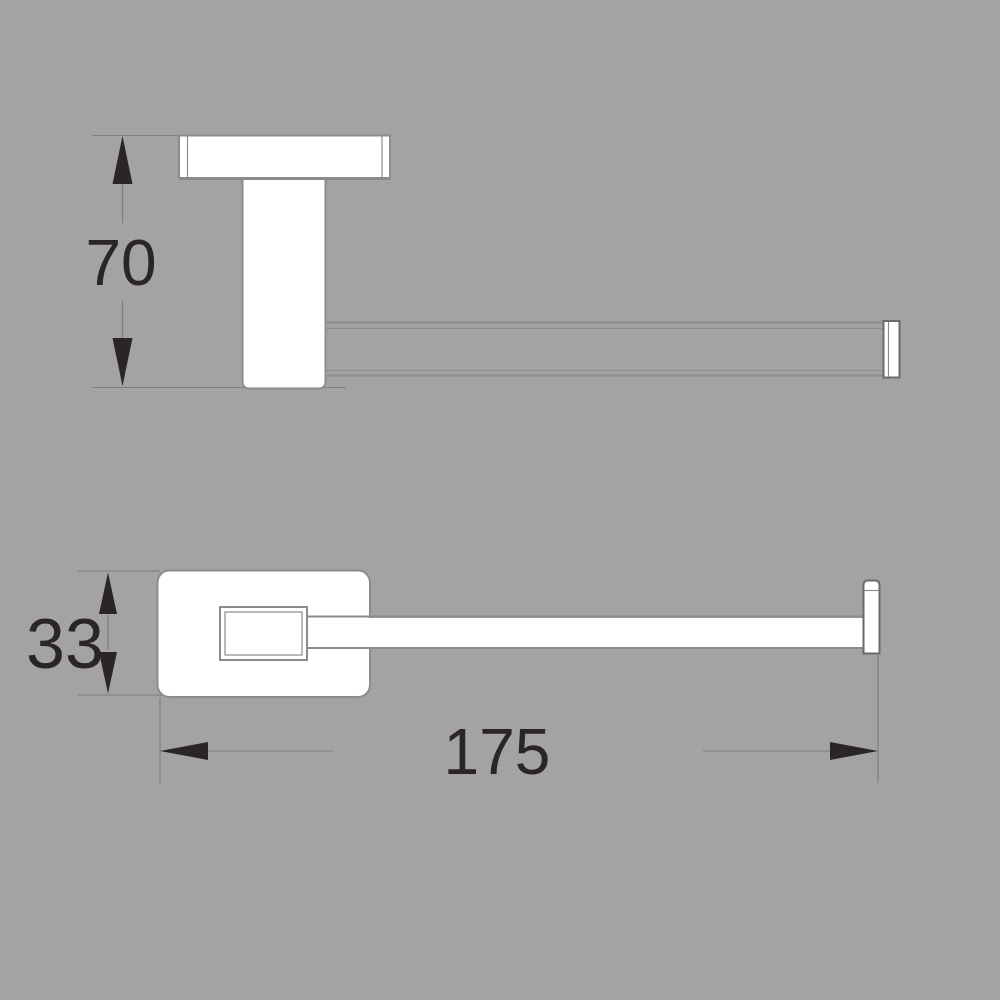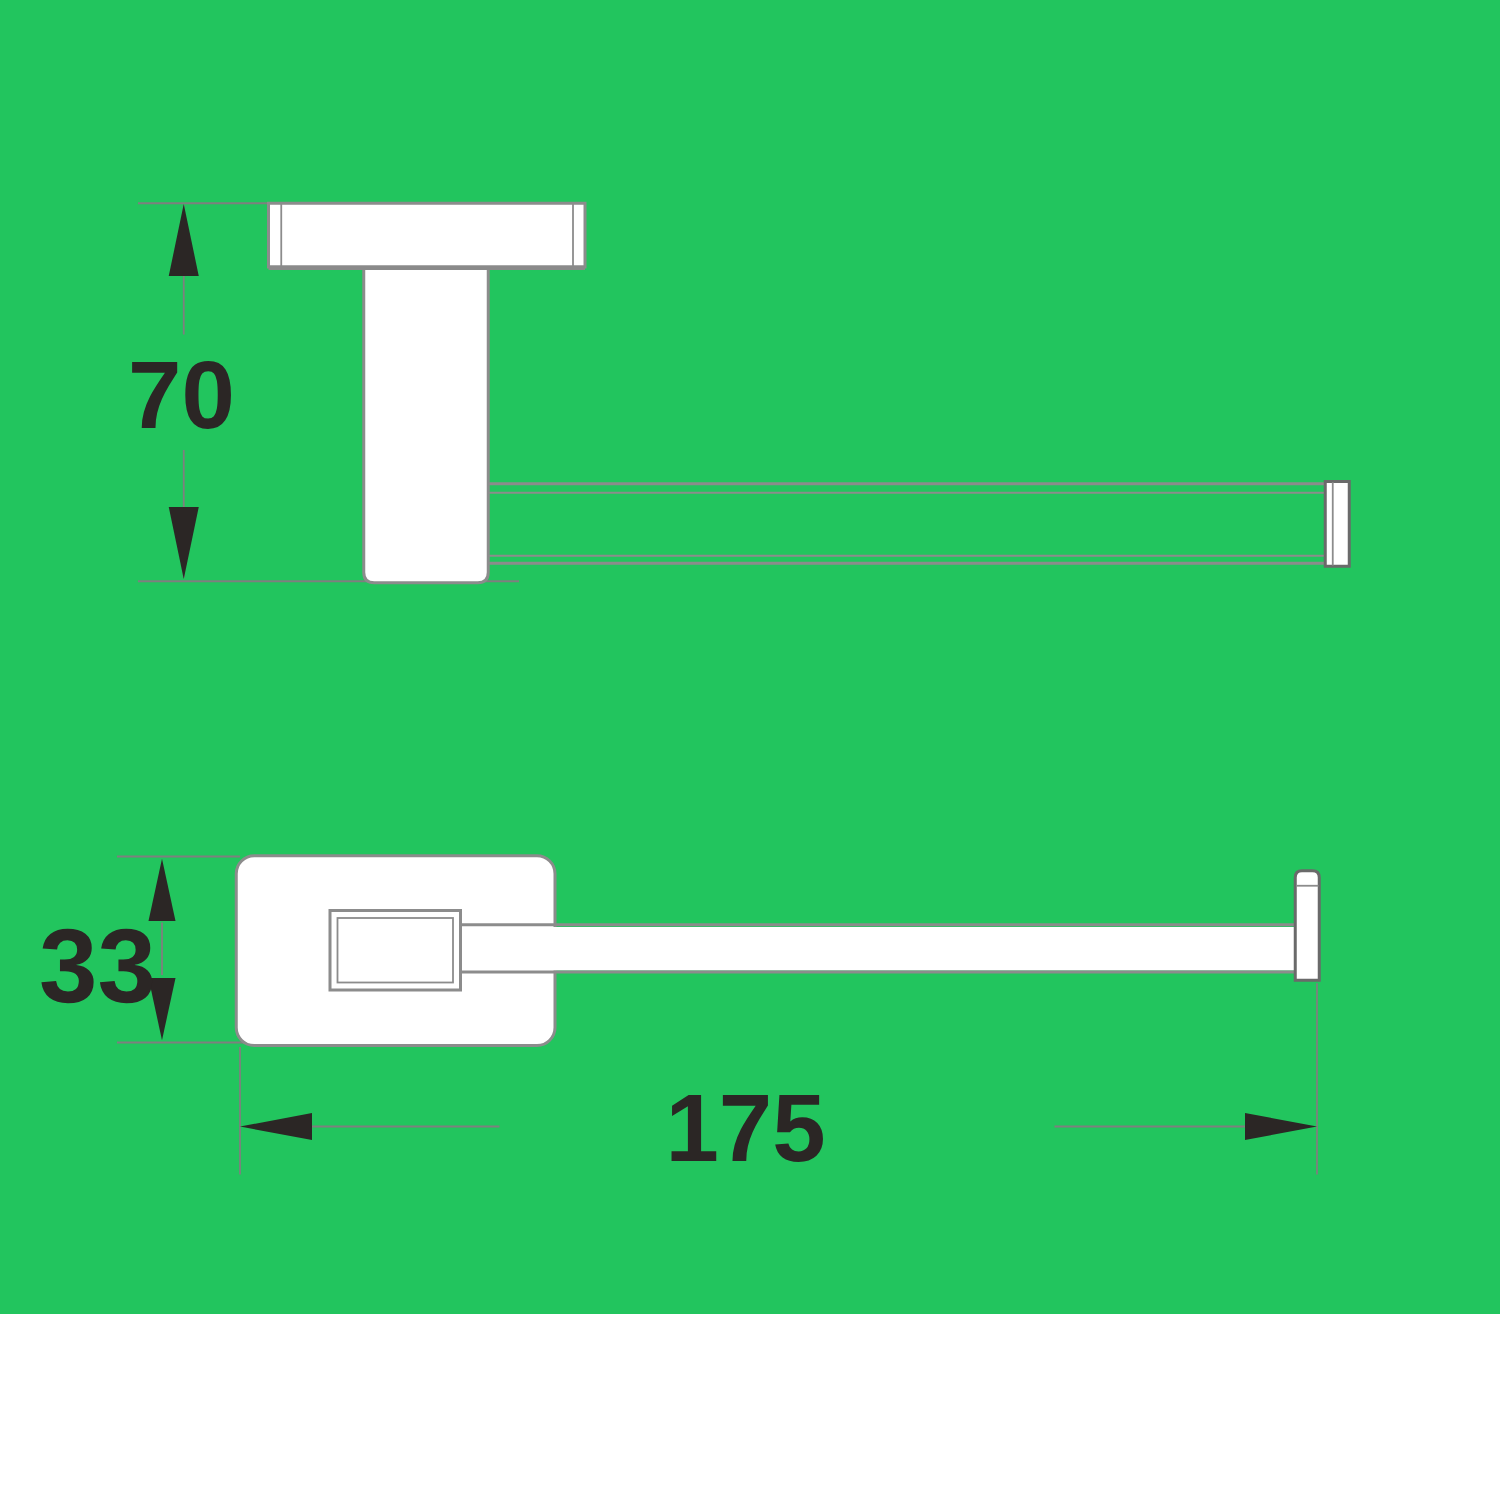--- a/index.html
+++ b/index.html
@@ -3,24 +3,23 @@
 <meta charset="utf-8">
 <style>
   html, body {
     margin: 0;
     padding: 0;
     background: #ffffff;
   }
   .canvas {
     position: relative;
     width: 1000px;
-    height: 876px;
-    background: #22c55e;
+    height: 1000px;
+    background: #a3a3a3;
     overflow: hidden;
-    font-weight: bold;
   }
   svg text {
     font-family: "Liberation Sans", "DejaVu Sans", sans-serif;
     fill: #2b2625;
   }
   .outline   { stroke: #8c8c8c; stroke-width: 2;   fill: none; }
   .outline-f { stroke: #8c8c8c; stroke-width: 2;   fill: #ffffff; }
   .thin      { stroke: #8c8c8c; stroke-width: 1.2; fill: none; }
   .thick     { stroke: #8a8a8a; stroke-width: 3;   fill: none; }
   .darkline  { stroke: #6a6a6a; stroke-width: 2;   fill: #ffffff; }

